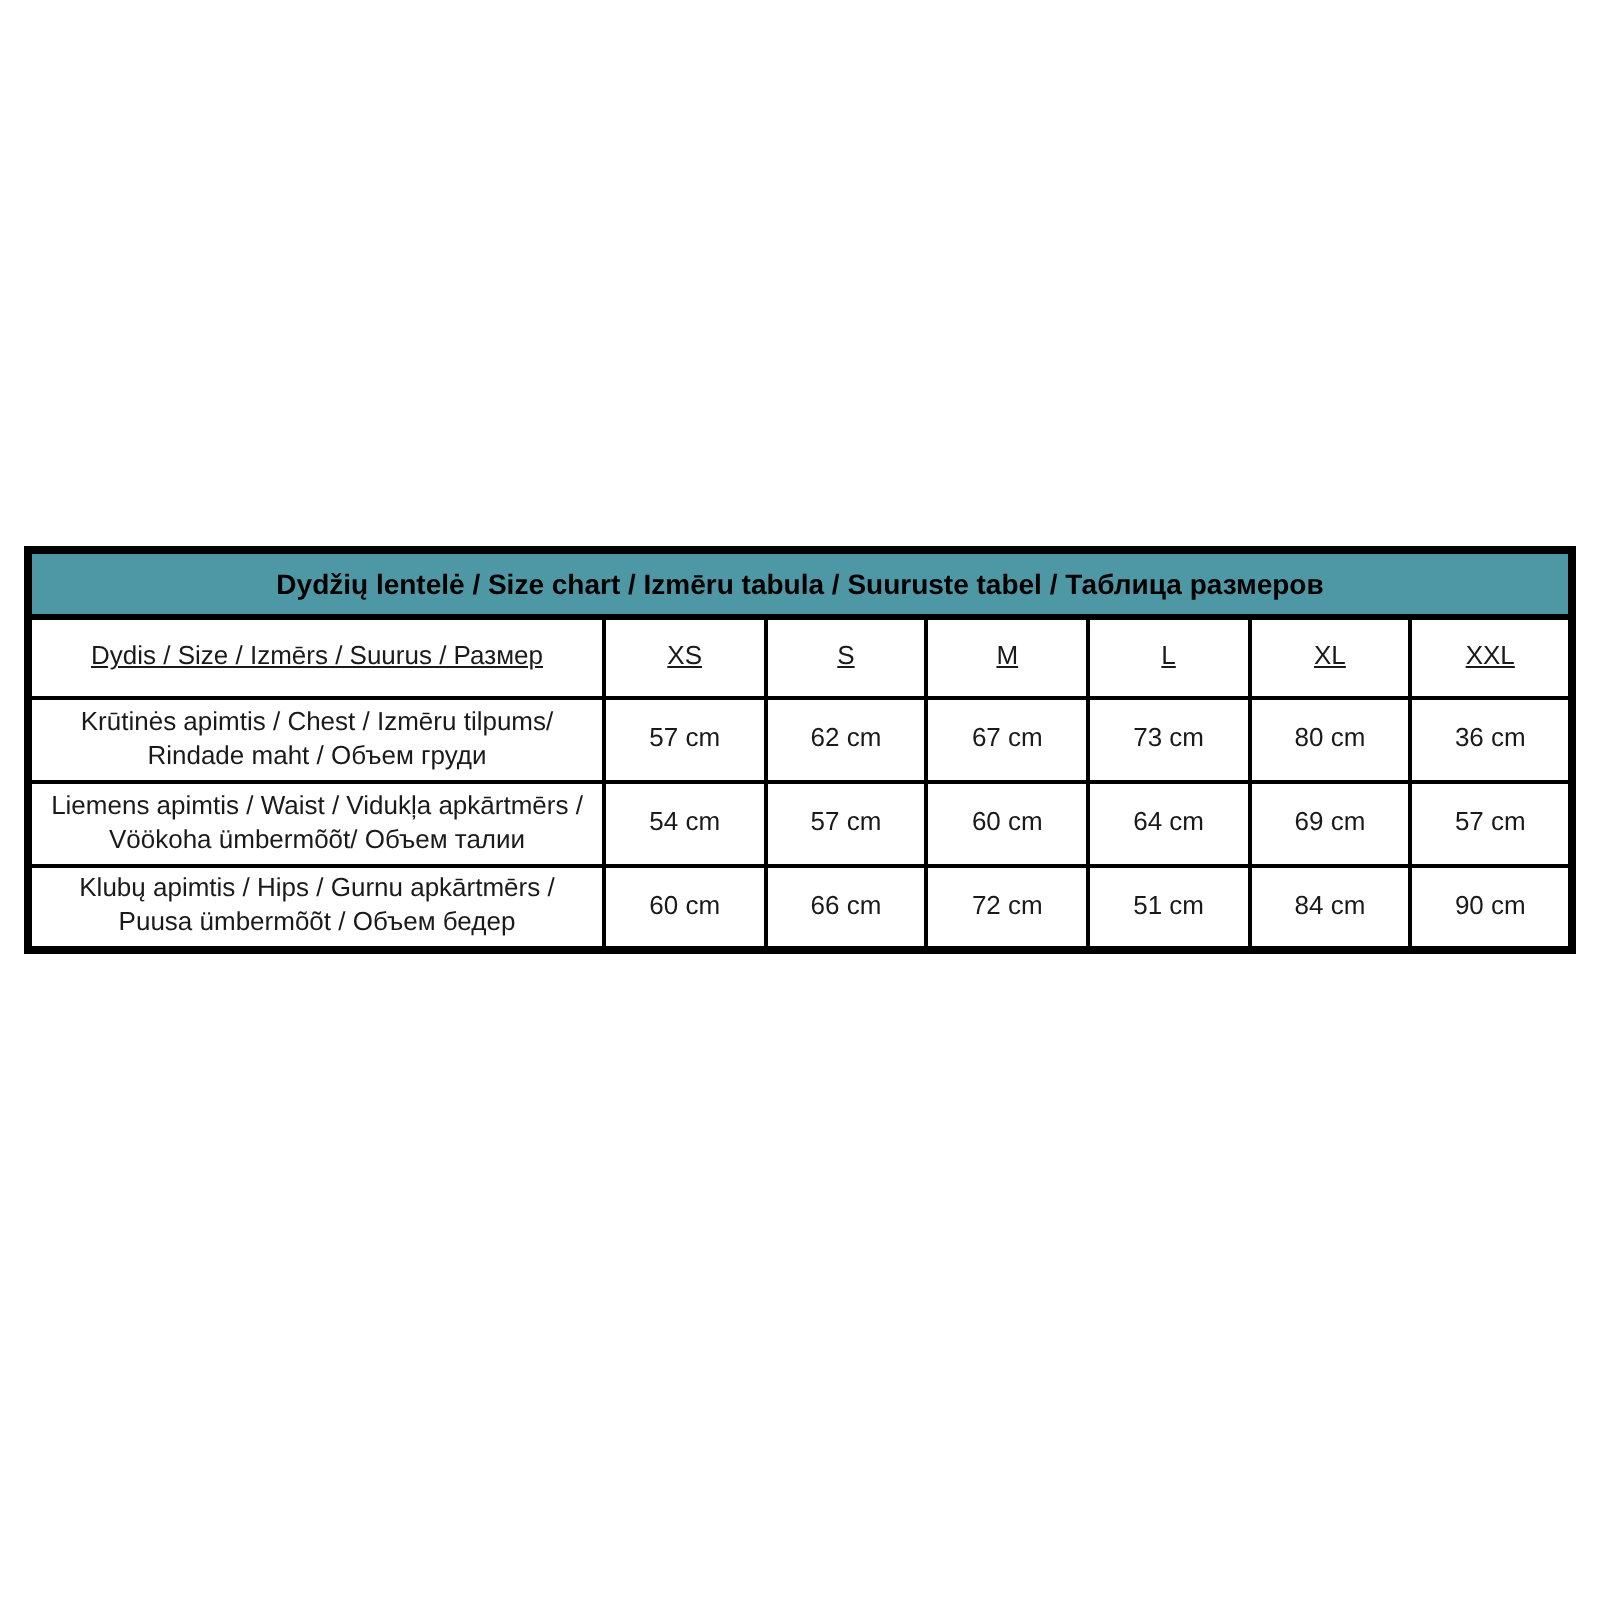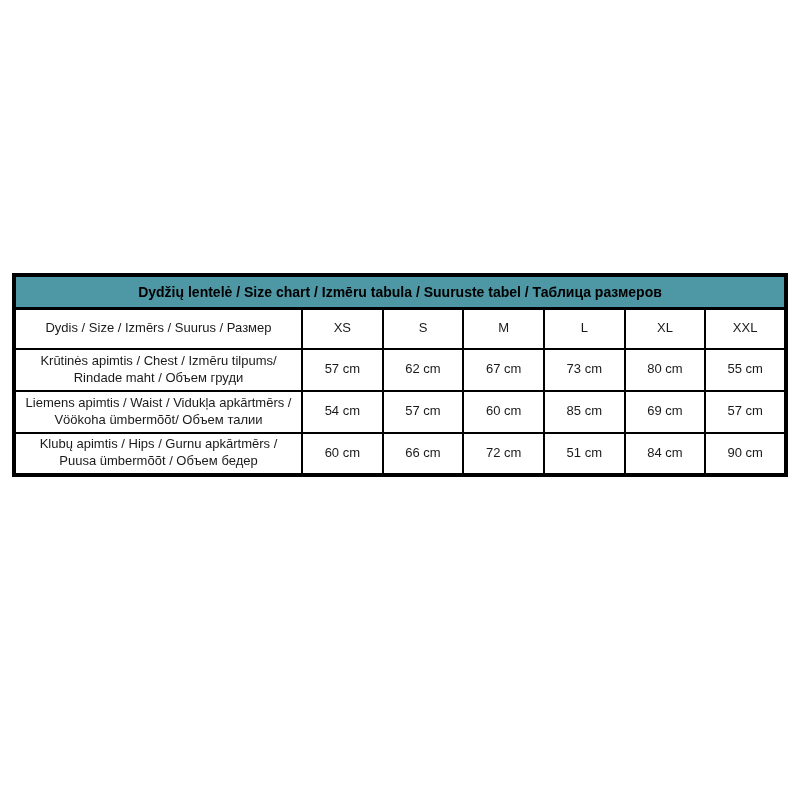--- a/index.html
+++ b/index.html
@@ -42,21 +42,21 @@
   }
   table.size-table td {
     border: 2px solid #000000;
     text-align: center;
     vertical-align: middle;
     font-size: 13px;
     line-height: 1.3;
     padding: 2px 6px;
     background: #ffffff;
   }
-  tr.sizes-row  { height: 40px; }
+  tr.sizes-row  { height: 40px; text-decoration: underline; }
   tr.data-row   { height: 42px; }
   td.label-cell { padding: 2px 8px; }
 </style>
 </head>
 <body>
 
 <div class="page">
   <div class="size-table-wrap">
     <table class="size-table">
       <colgroup>
@@ -84,29 +84,29 @@
         </tr>
 
 
         <tr class="data-row">
           <td class="label-cell">Krūtinės apimtis / Chest / Izmēru tilpums/ Rindade maht / Объем груди</td>
           <td>57 cm</td>
           <td>62 cm</td>
           <td>67 cm</td>
           <td>73 cm</td>
           <td>80 cm</td>
-          <td>55 cm</td>
+          <td>36 cm</td>
         </tr>
 
         <tr class="data-row">
           <td class="label-cell">Liemens apimtis / Waist / Vidukļa apkārtmērs / Vöökoha ümbermõõt/ Объем талии</td>
           <td>54 cm</td>
           <td>57 cm</td>
           <td>60 cm</td>
-          <td>85 cm</td>
+          <td>64 cm</td>
           <td>69 cm</td>
           <td>57 cm</td>
         </tr>
 
         <tr class="data-row">
           <td class="label-cell">Klubų apimtis / Hips / Gurnu apkārtmērs / Puusa ümbermõõt / Объем бедер</td>
           <td>60 cm</td>
           <td>66 cm</td>
           <td>72 cm</td>
           <td>51 cm</td>

